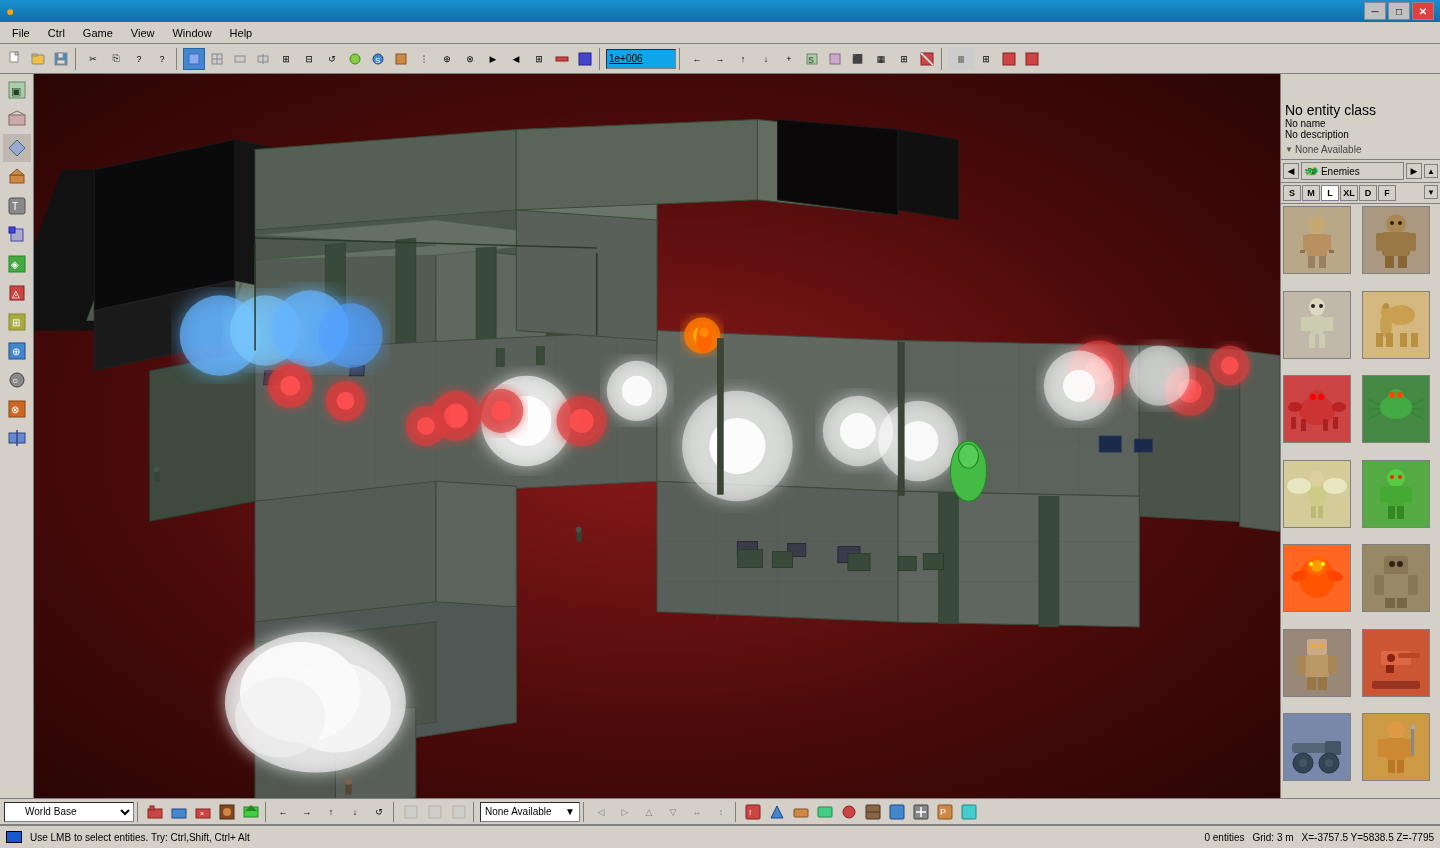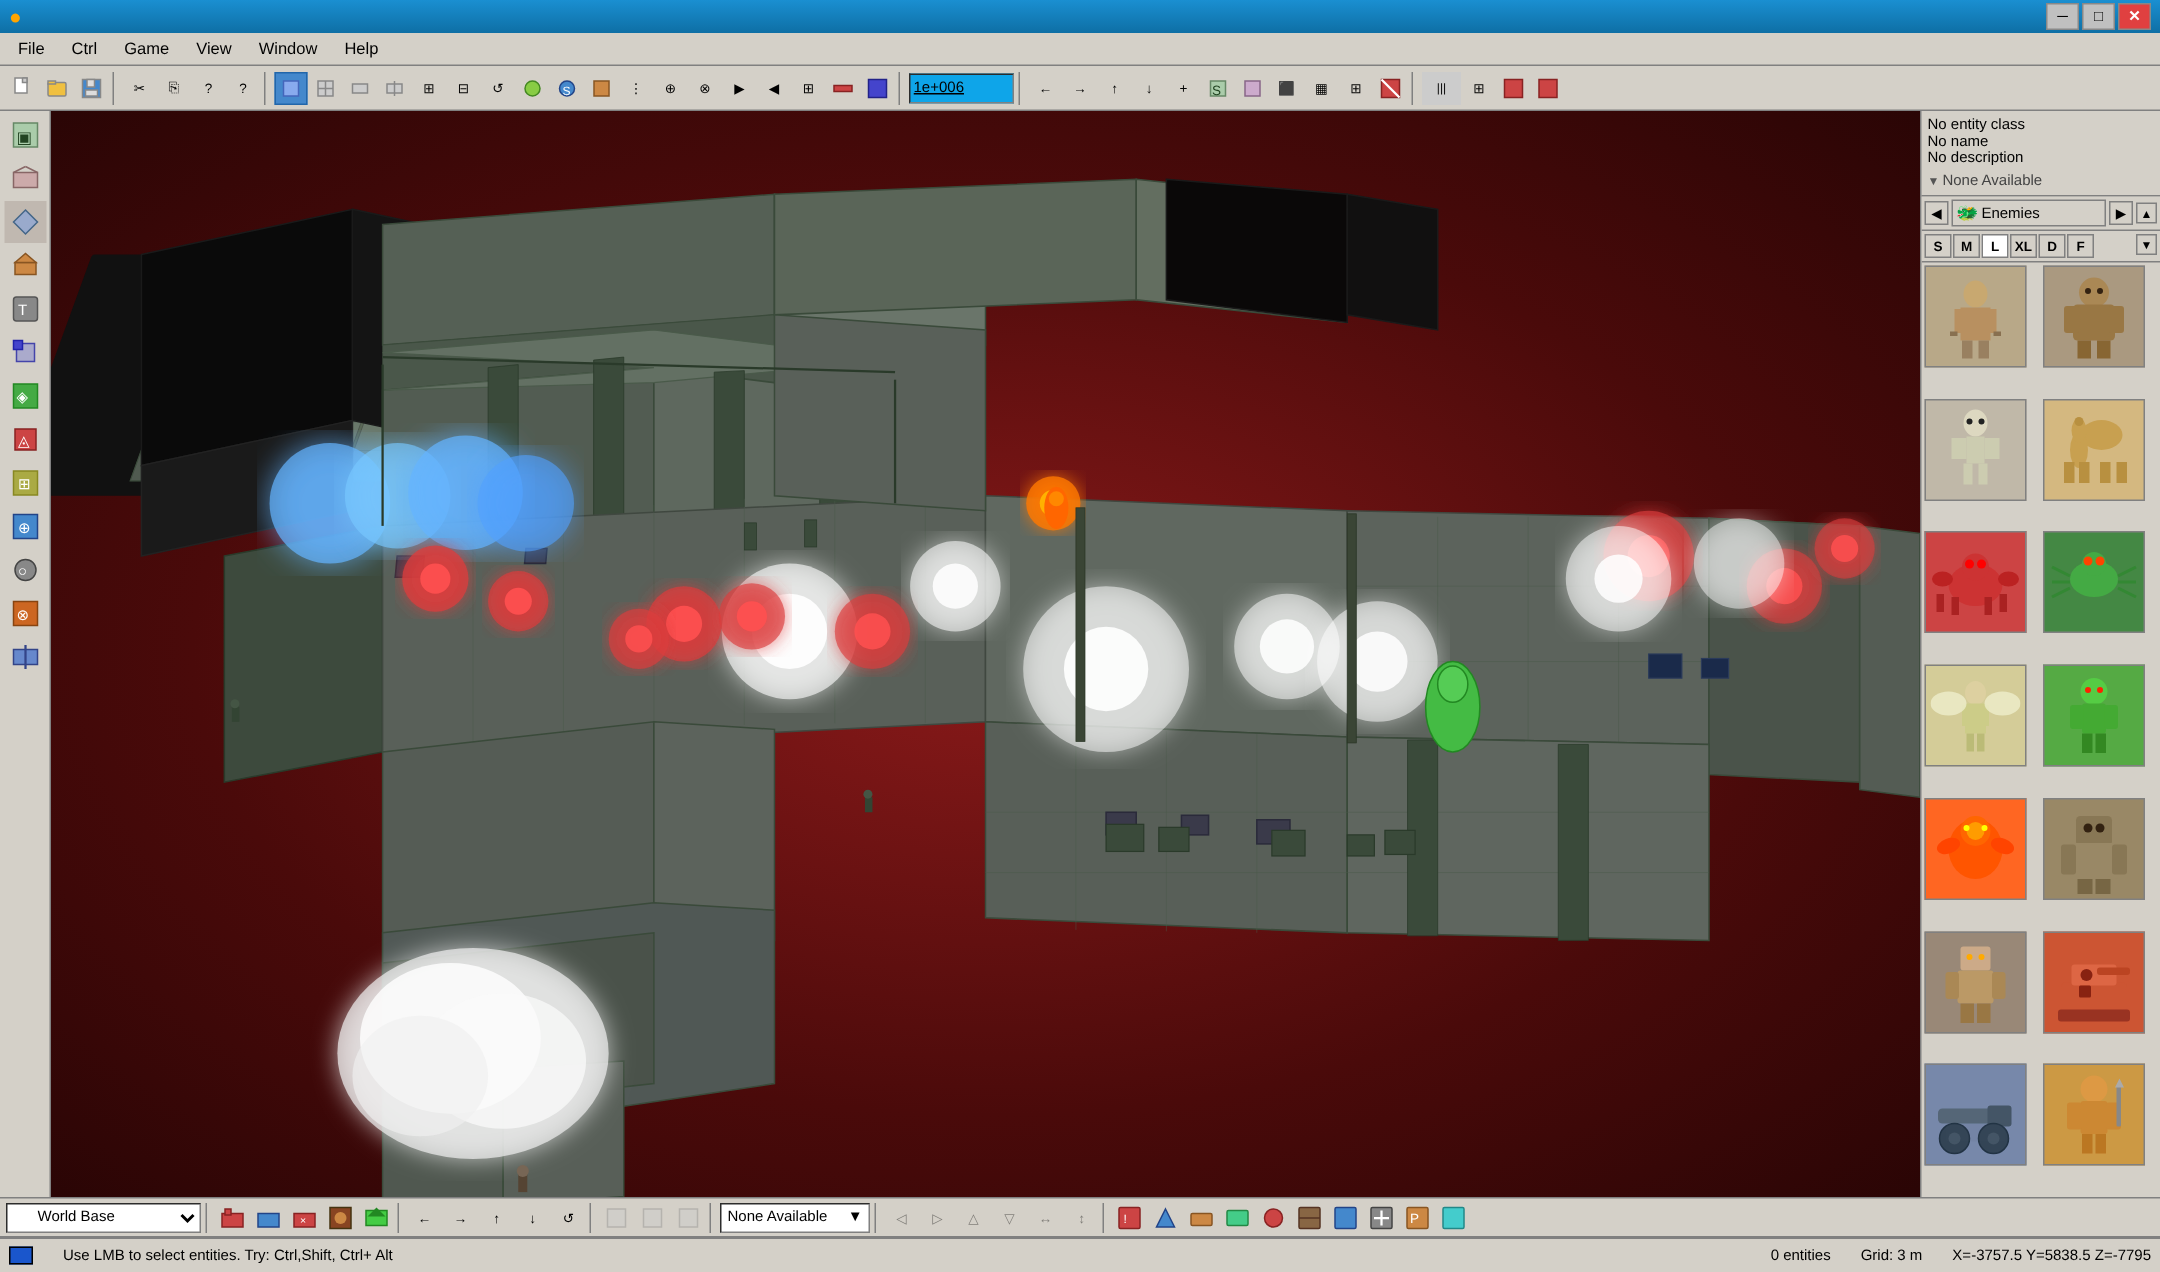--- a/index.html
+++ b/index.html
@@ -126,21 +126,21 @@
       border-left: 1px solid #808080;
       display: flex;
       flex-direction: column;
     }
     #entity-info {
       padding: 4px;
       border-bottom: 1px solid #808080;
       font-size: 10px;
       color: #000;
     }
-    #entity-class { font-size: 10px; }
+    #entity-class { font-size: 14px; margin-top: 24px; }
     #entity-dropdown {
       display: flex;
       align-items: center;
       margin-top: 4px;
       gap: 2px;
     }
     .dropdown-arrow {
       font-size: 8px;
       color: #555;
     }
@@ -267,21 +267,21 @@
     
     #status-bar {
       width: 100%;
       height: 24px;
       background: #d4d0c8;
       border-top: 2px solid #808080;
       display: flex;
       align-items: center;
       padding: 0 6px;
       font-size: 10px;
-      gap: 20px;
+      gap: 8px;
     }
     .status-indicator {
       width: 16px; height: 12px;
       background: #1a56cc;
       border: 1px solid #000;
     }
     #status-text { flex: 1; }
     #entity-count { }
     #grid-info { }
     #coord-info { }

